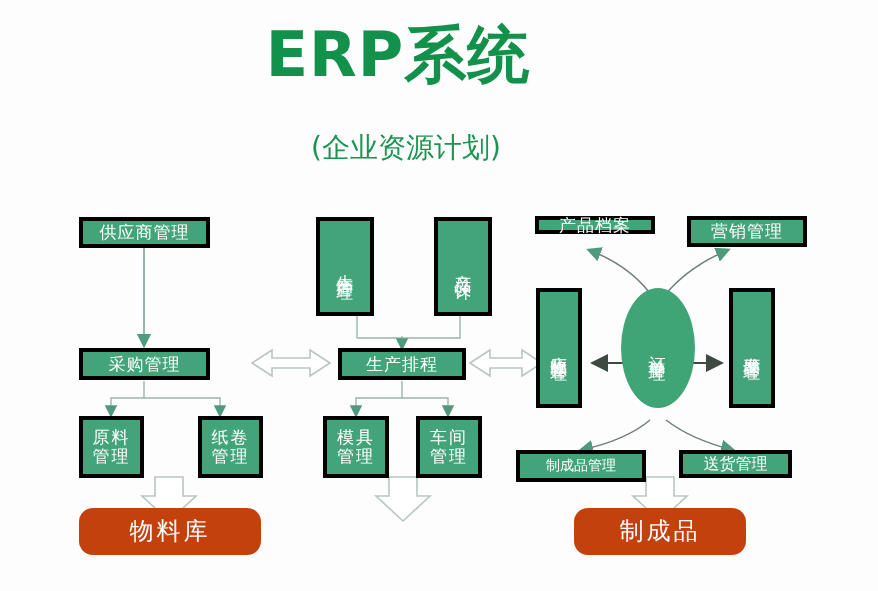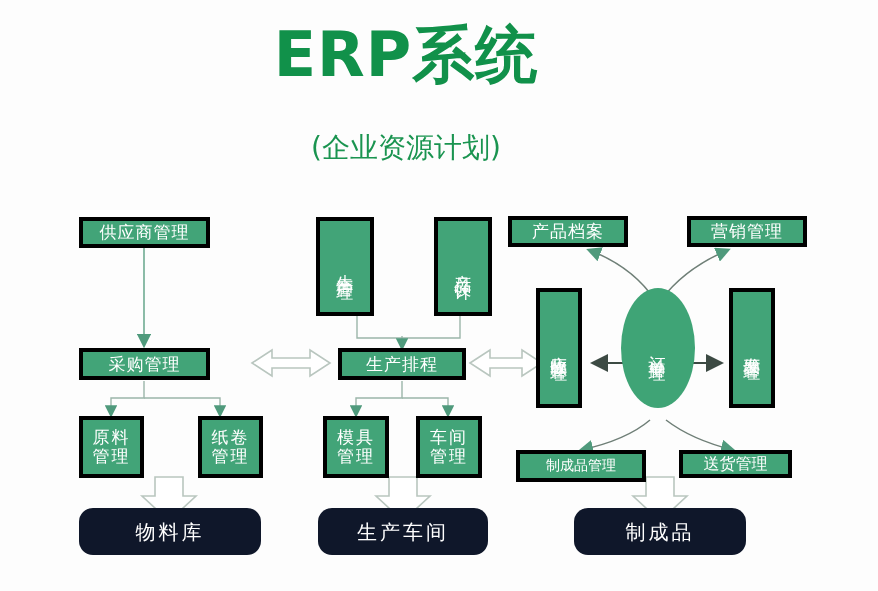--- a/index.html
+++ b/index.html
@@ -6,21 +6,21 @@
   body{
     width:878px;height:591px;
     background:#ffffff;
     font-family:"DejaVu Sans","Liberation Sans",sans-serif;
     overflow:hidden;
   }
   #stage{position:relative;width:878px;height:591px;background:#fdfdfd;}
 
   
   .title{
-    position:absolute;left:12px;top:24px;width:788px;text-align:center;
+    position:absolute;left:4px;top:24px;width:788px;text-align:center;
     font-size:62px;font-weight:bold;color:#11914a;letter-spacing:1px;
     line-height:1;
   }
   .subtitle{
     position:absolute;left:0;top:134px;width:812px;text-align:center;
     font-size:28px;color:#1a9450;line-height:1;
   }
 
   
   .node{
@@ -29,21 +29,21 @@
     border:4px solid #000000;
     color:#ffffff;
     display:flex;align-items:center;justify-content:center;
     text-align:center;
     font-size:17px;
     line-height:1.1;
     box-sizing:border-box;
     letter-spacing:1px;
   }
   .node.flat{border-radius:0;}
-  .node.rounded{border-radius:14px;border:none;background:#0f172a;font-size:20px;letter-spacing:3px;}
+  .node.rounded{border-radius:14px;border:none;background:#c2410c;font-size:24px;letter-spacing:3px;}
   
   .node.vert{
     writing-mode:vertical-rl;
     text-orientation:upright;
     letter-spacing:3px;
   }
   .node.vert2{
     writing-mode:vertical-rl;
     text-orientation:upright;
     letter-spacing:2px;
@@ -170,23 +170,22 @@
   <div class="node flat vert" style="left:434px;top:217px;width:58px;height:99px;">产品设计</div>
 
   <div class="node flat" style="left:338px;top:348px;width:128px;height:32px;">生产排程</div>
 
   <div class="node flat two" style="left:323px;top:416px;width:66px;height:62px;">模具
 管理</div>
 
   <div class="node flat two" style="left:416px;top:416px;width:66px;height:62px;">车间
 管理</div>
 
-  <div class="node rounded" style="left:318px;top:508px;width:170px;height:47px;">生产车间</div>
 
-  <div class="node flat" style="left:508px;top:216px;width:120px;height:31px;">产品档案</div>
+  <div class="node flat" style="left:535px;top:216px;width:120px;height:18px;">产品档案</div>
 
   <div class="node flat" style="left:679px;top:216px;width:120px;height:31px;margin-left:8px;">营销管理</div>
 
   <div class="node flat vert2" style="left:536px;top:288px;width:46px;height:120px;">应收款管理</div>
 
   <div class="ellipse" style="left:621px;top:288px;width:74px;height:120px;">订单管理</div>
 
   <div class="node flat vert2" style="left:729px;top:288px;width:46px;height:120px;">发票管理</div>
 
   <div class="node flat" style="left:516px;top:450px;width:130px;height:32px;font-size:14px;letter-spacing:0px;">制成品管理</div>

